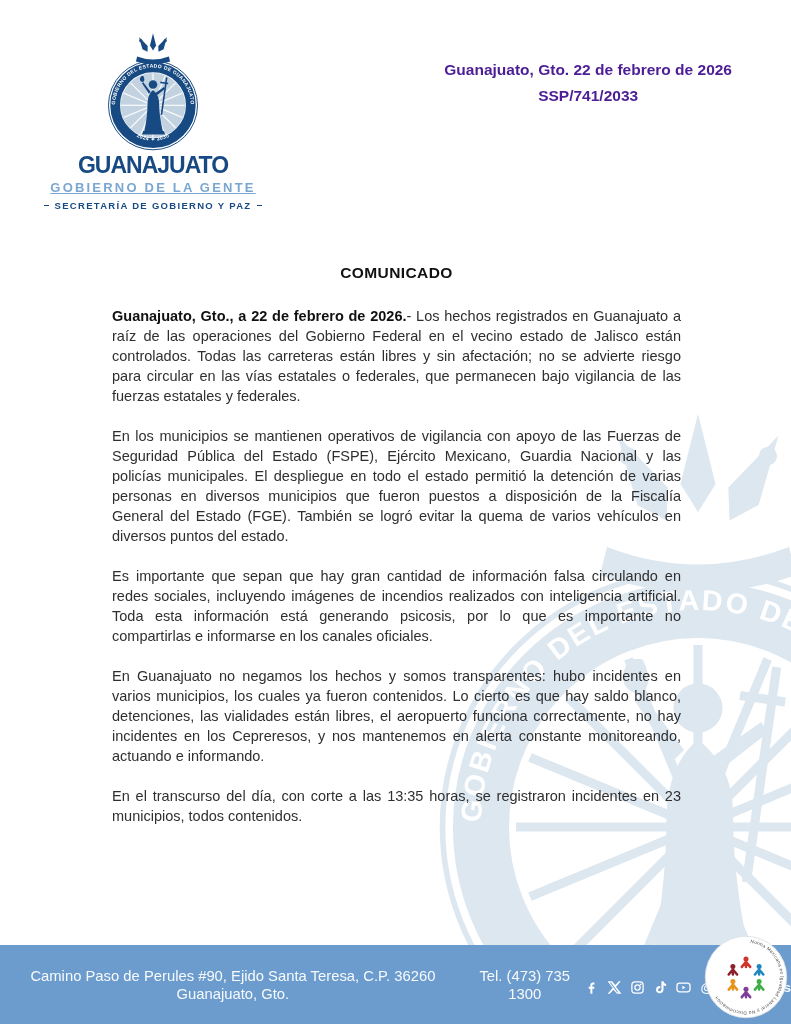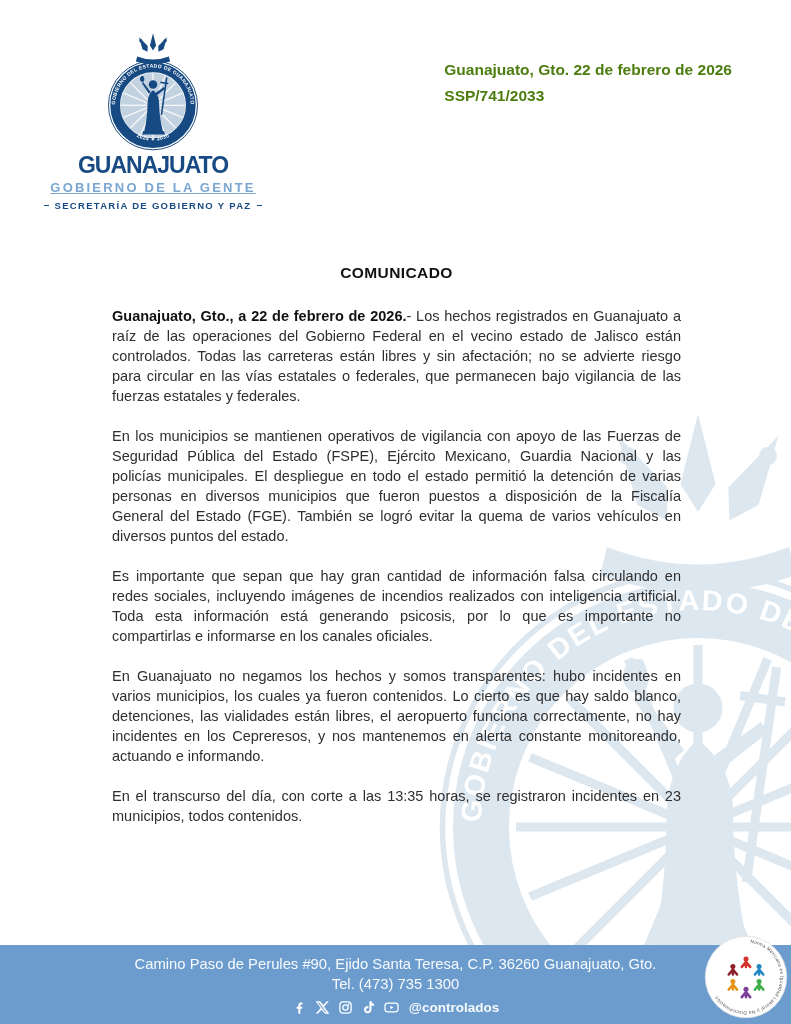--- a/index.html
+++ b/index.html
@@ -14,21 +14,21 @@
   .watermark{position:absolute;left:348px;top:372px;width:700px;z-index:0;pointer-events:none;}
 
   
   .header{position:relative;z-index:1;}
   .logo{position:absolute;left:44px;top:26px;width:218px;text-align:center;}
   .seal{width:122px;height:auto;display:block;margin:0 auto;}
   .wordmark{font-size:23px;font-weight:bold;letter-spacing:-1px;color:var(--navy);line-height:1;margin-top:1px;}
   .tagline{font-size:13px;font-weight:bold;letter-spacing:2.2px;color:var(--steel);margin-top:3px;white-space:nowrap;text-decoration:underline;}
   .dept{display:flex;align-items:center;justify-content:center;gap:6px;font-size:9.5px;font-weight:bold;letter-spacing:1.3px;color:var(--navy);margin-top:5px;white-space:nowrap;}
   .dept::before,.dept::after{content:"";width:14px;border-top:1.5px solid var(--navy);}
-  .dateline{position:absolute;top:57px;right:59px;text-align:left;font-weight:bold;font-size:15.5px;line-height:26px;color:#4d7c0f;}
+  .dateline{position:absolute;top:57px;right:59px;text-align:center;font-weight:bold;font-size:15.5px;line-height:26px;color:#4c1d95;}
 
   
   .seal .ring{fill:none;stroke:var(--navy);stroke-width:16;}
   .seal .ring-outer{fill:none;stroke:var(--navy);stroke-width:1.6;}
   .seal .disc{fill:#c3d2e0;}
   .seal .rays line{stroke:#ffffff;stroke-width:2.2;opacity:.85;}
   .seal .figure{fill:var(--navy);}
   .seal .crown{fill:var(--navy);}
   .seal .ringtext{fill:#ffffff;font-weight:bold;letter-spacing:.6px;}
   
@@ -41,21 +41,21 @@
   .watermark .ringtext{fill:#ffffff;font-weight:bold;letter-spacing:.6px;}
 
   
   .doc{position:absolute;left:112px;top:264px;width:569px;z-index:1;color:var(--ink);}
   .doc-title{text-align:center;font-weight:bold;font-size:15.5px;letter-spacing:.4px;color:#111;margin-bottom:24px;}
   .para{font-size:14.5px;line-height:20px;text-align:justify;margin-bottom:20px;}
   .para strong{color:#111;}
 
   
   .footer{position:absolute;left:0;bottom:0;width:791px;height:79px;background:var(--footer);z-index:2;
-          display:flex;flex-direction:column;align-items:center;justify-content:center;gap:2px;color:#f7fafc;}
+          display:flex;flex-direction:row;align-items:center;justify-content:center;gap:2px;color:#f7fafc;}
   .footer-line{font-size:14.8px;line-height:18px;text-align:center;}
   .social-row{display:flex;align-items:center;gap:8px;margin-top:5px;}
   .social-row svg{display:block;width:15px;height:15px;}
   .social-handle{font-size:13.5px;font-weight:bold;margin-left:2px;}
   .badge{position:absolute;right:3px;bottom:5px;width:84px;height:84px;z-index:3;}
 </style>
 </head>
 <body>
 
 <div class="page">

